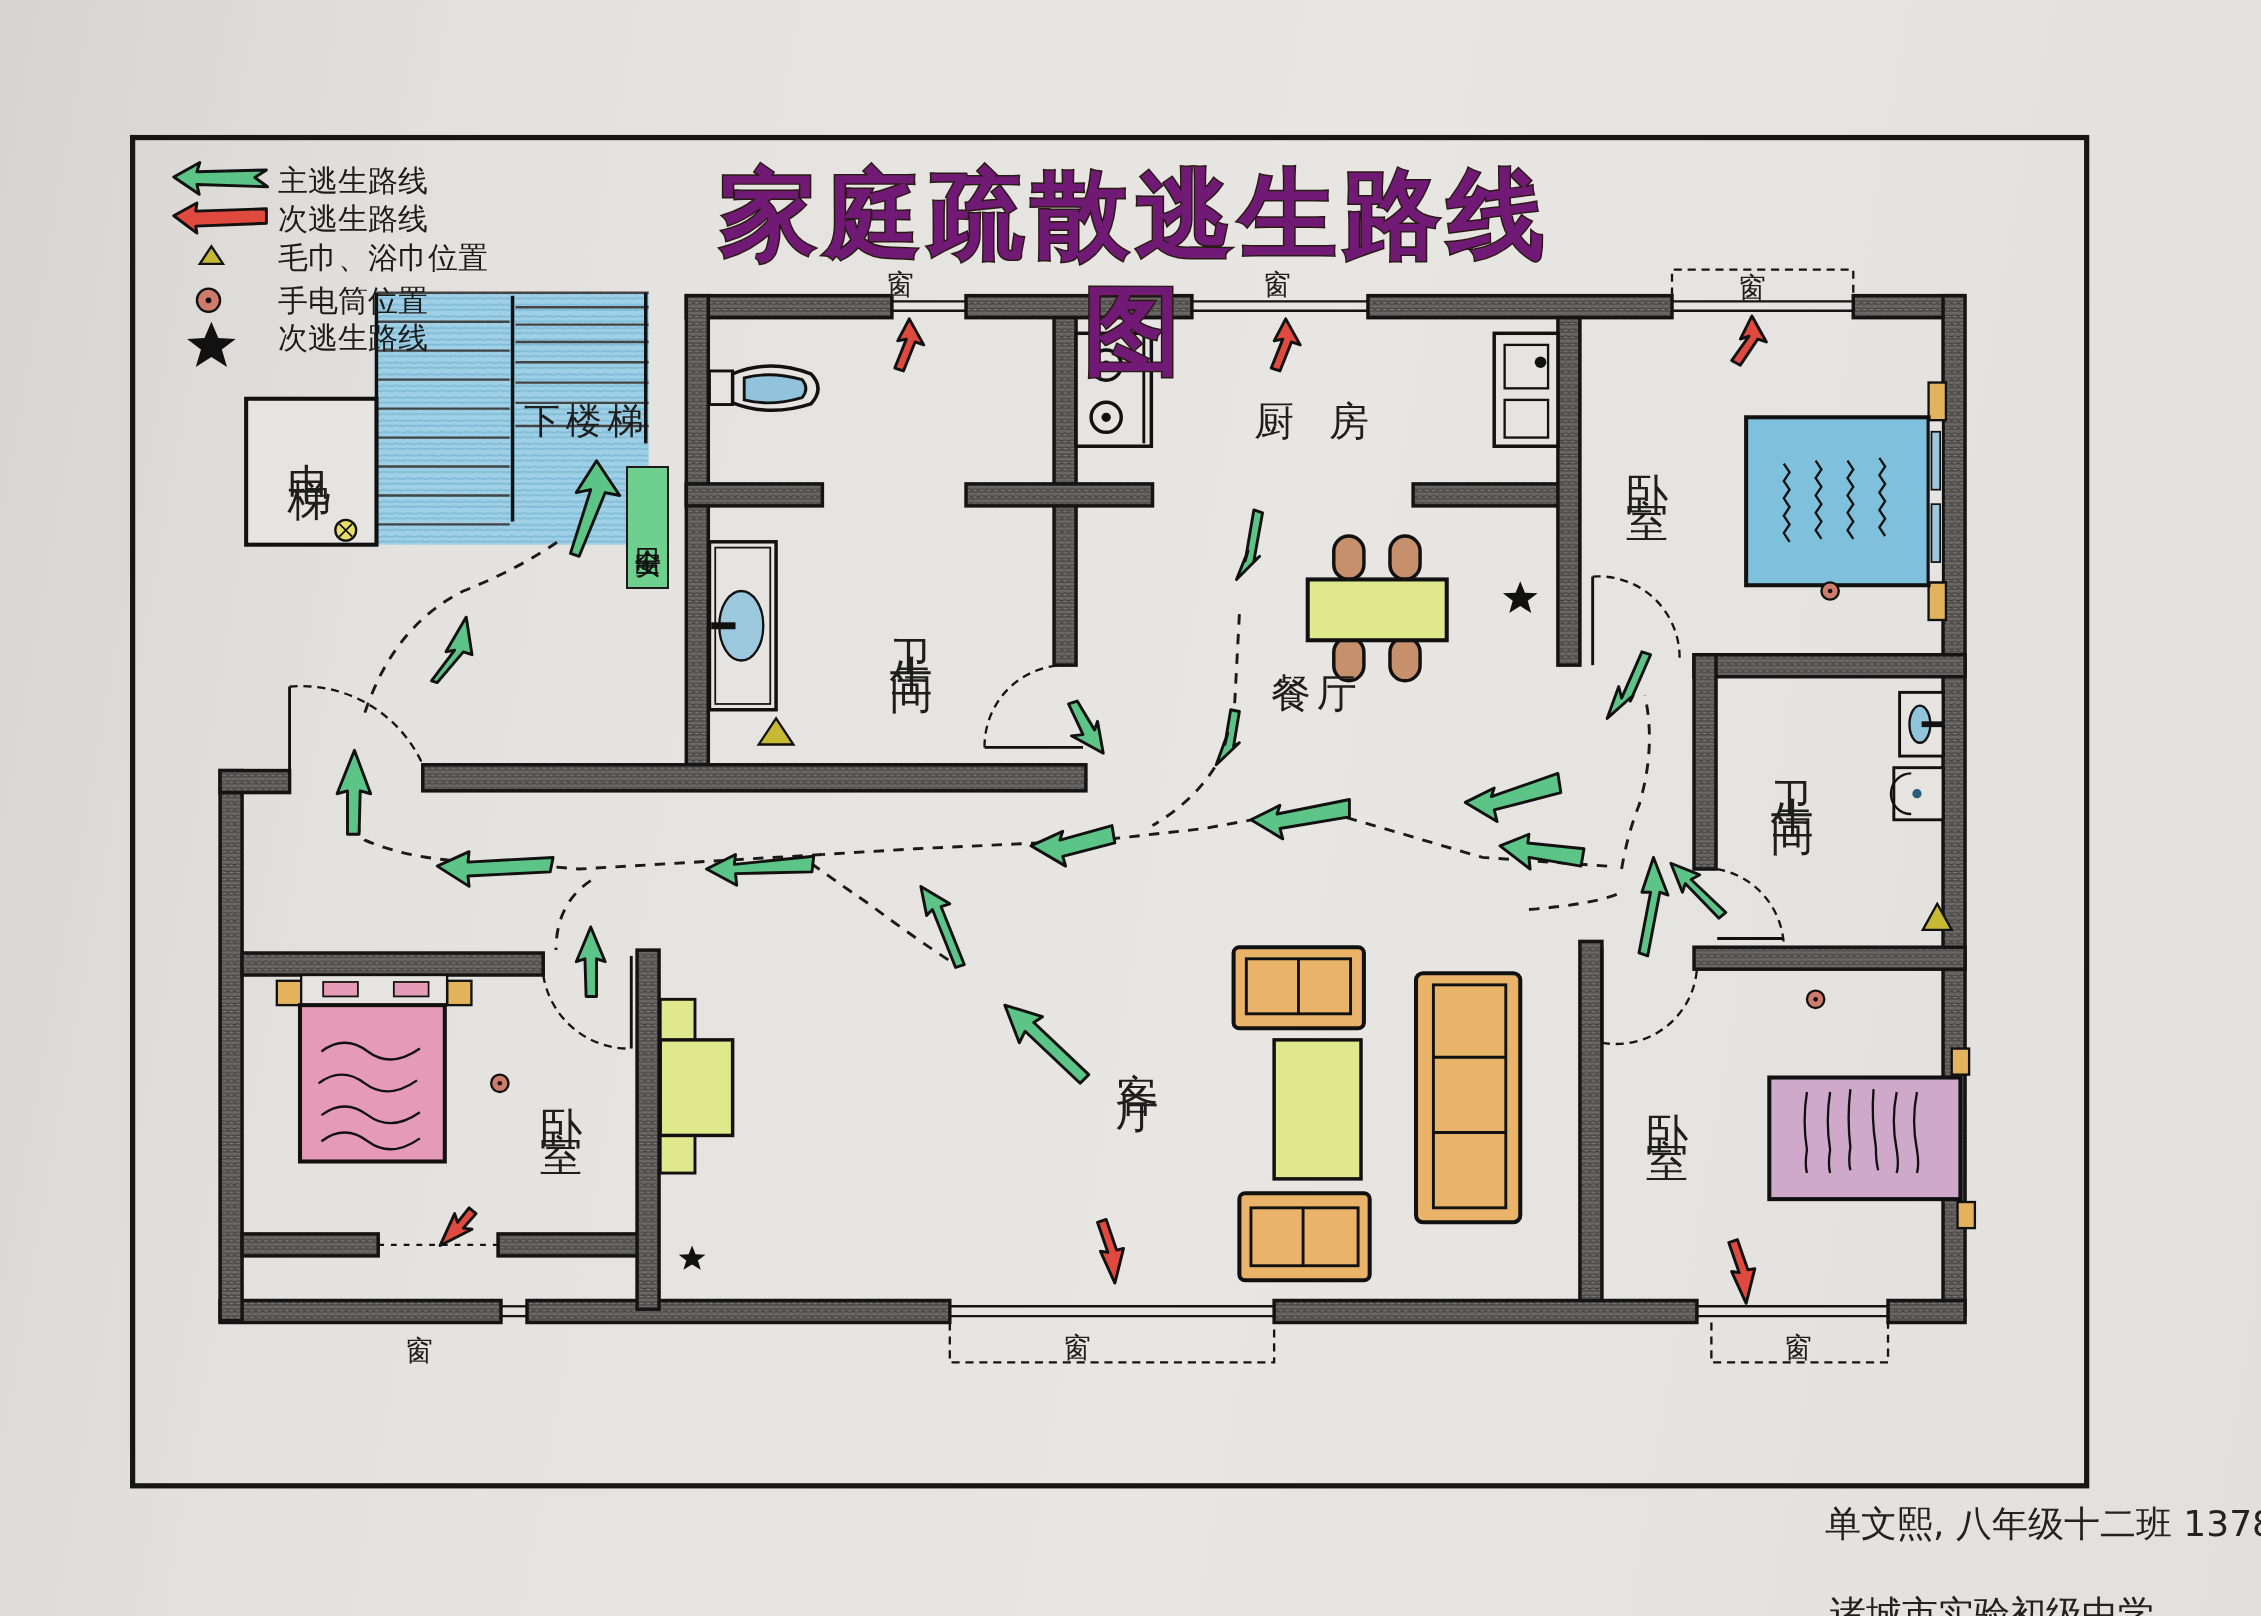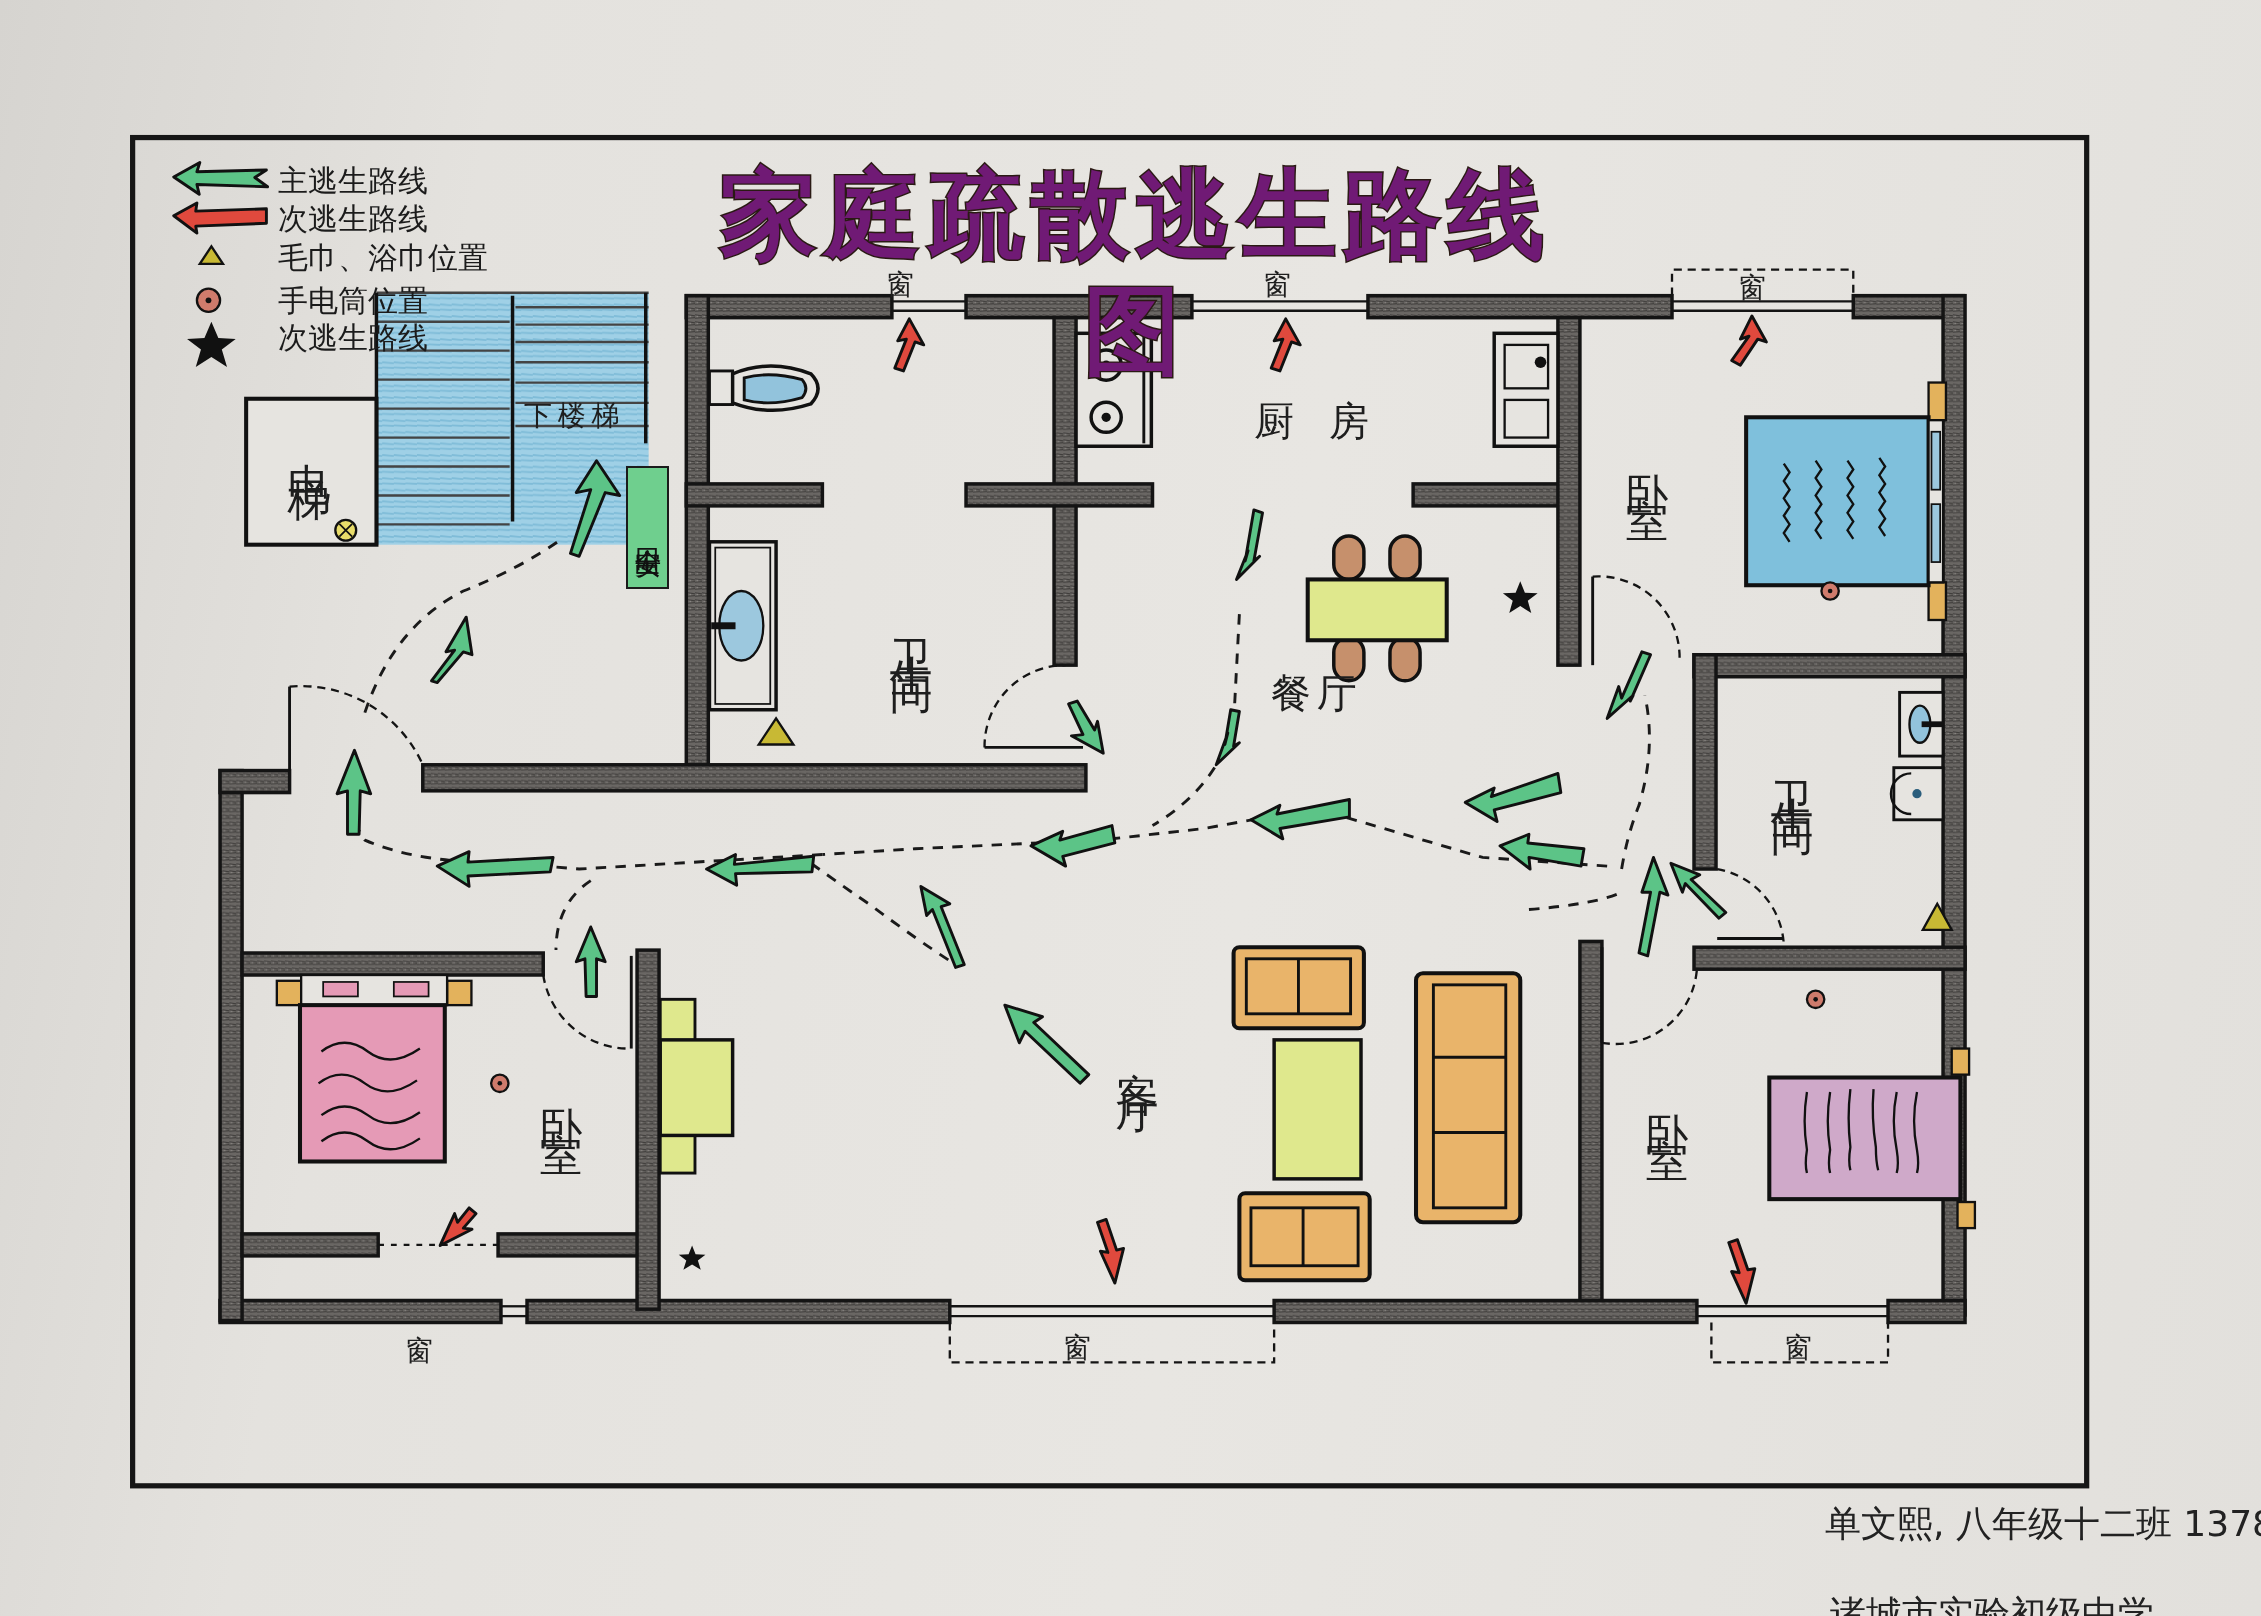--- a/index.html
+++ b/index.html
@@ -352,21 +352,21 @@
     </div>
   <div class="legend-row" style="top:125px">
       <span class="lbl">手电筒位置</span>
     </div>
   <div class="legend-row" style="top:162px">
       <span class="lbl">次逃生路线</span>
     </div>
 </div>
 
 <div class="room-label" style="left:281px; top:429px;">电梯</div>
-<div class="h-label" style="left:524px; top:397px; letter-spacing:5.8px; font-size:28px;">下楼梯</div>
+<div class="h-label" style="left:524px; top:397px; letter-spacing:5.8px; font-size:36px;">下楼梯</div>
 <div class="exit-sign">安全出口</div>
 <div class="room-label" style="left:883px; top:605px;">卫生间</div>
 <div class="h-label" style="left:1254px; top:394px;">厨房</div>
 <div class="h-label" style="left:1271px; top:666px; letter-spacing:5.8px;">餐厅</div>
 <div class="room-label" style="left:1619px; top:440px; letter-spacing:23px;">卧室</div>
 <div class="room-label" style="left:1764px; top:747px;">卫生间</div>
 <div class="room-label" style="left:1109px; top:1037px; letter-spacing:23px;">客厅</div>
 <div class="room-label" style="left:533px; top:1074px; letter-spacing:23px;">卧室</div>
 <div class="room-label" style="left:1639px; top:1080px; letter-spacing:23px;">卧室</div>
 

